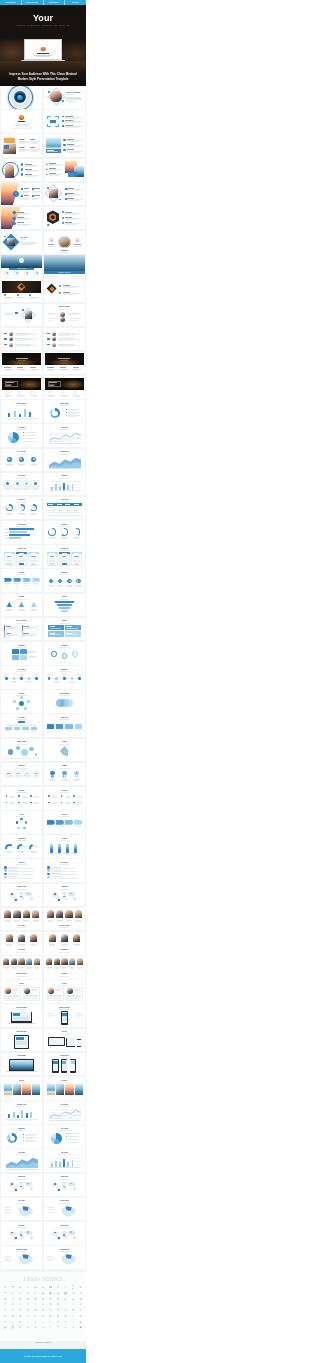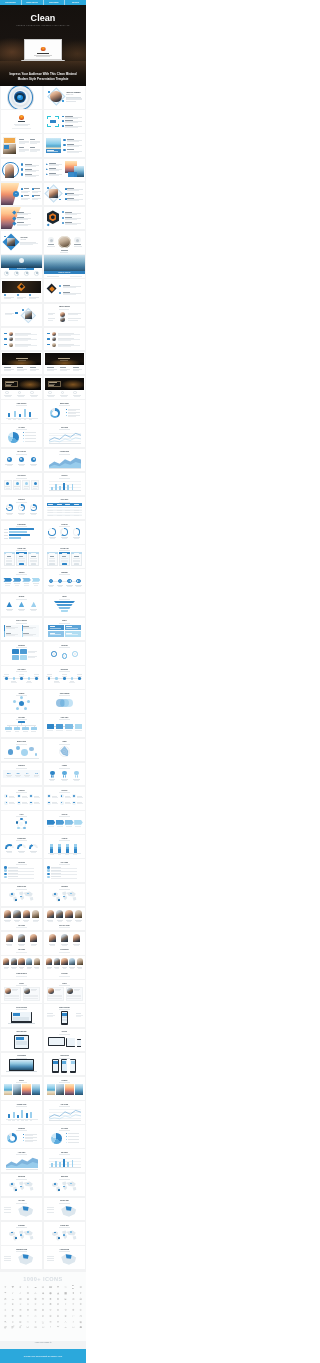--- a/index.html
+++ b/index.html
@@ -74,21 +74,21 @@
   <div class="topbar">
     <div class="tb-item">LIVE PREVIEW</div>
     <div class="tb-item">TEMPLATE INFO</div>
     <div class="tb-item">MORE ITEMS</div>
     <div class="tb-item">SUPPORT</div>
   </div>
 
   <div class="hero">
     <div class="hero-bg"></div>
     <div class="hero-desk"></div>
-    <div class="hero-title">Clean</div>
+    <div class="hero-title">Your</div>
     <div class="hero-tagline">MODERN POWERPOINT PRESENTATION TEMPLATE</div>
     <div class="laptop">
       <div class="lt-screen">
         <div class="lt-logo"></div>
         <div class="lt-l1"></div>
         <div class="lt-l2"></div>
         <div class="lt-l3"></div>
       </div>
       <div class="lt-base"></div>
     </div>

